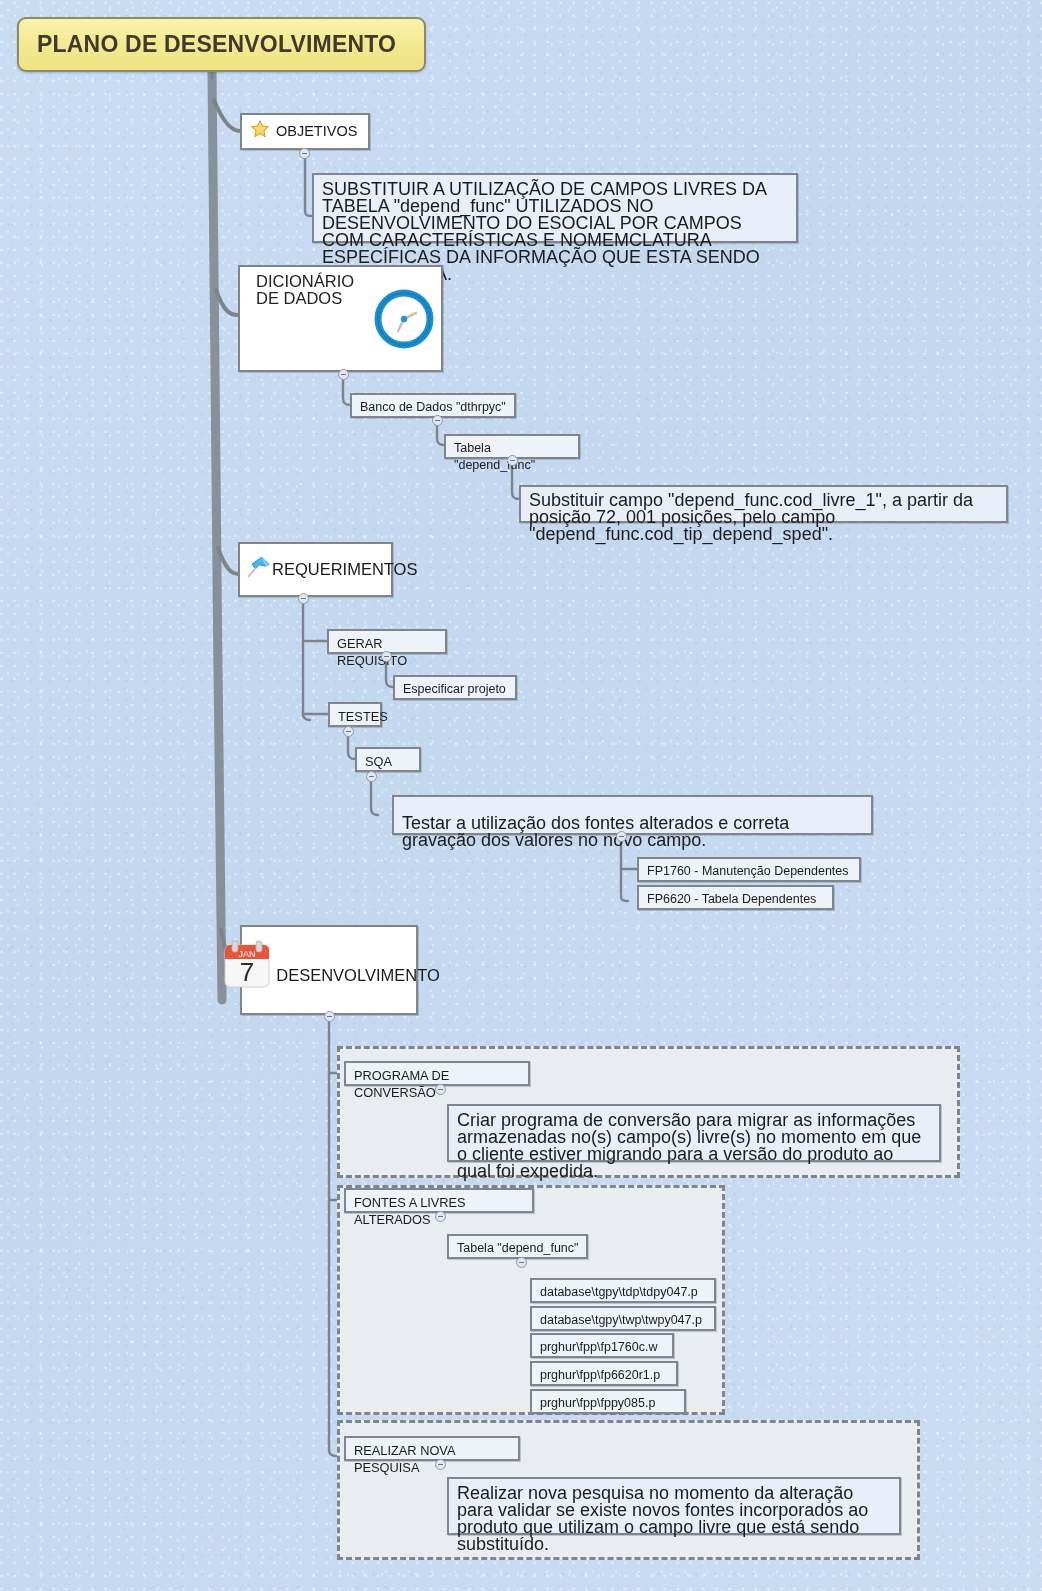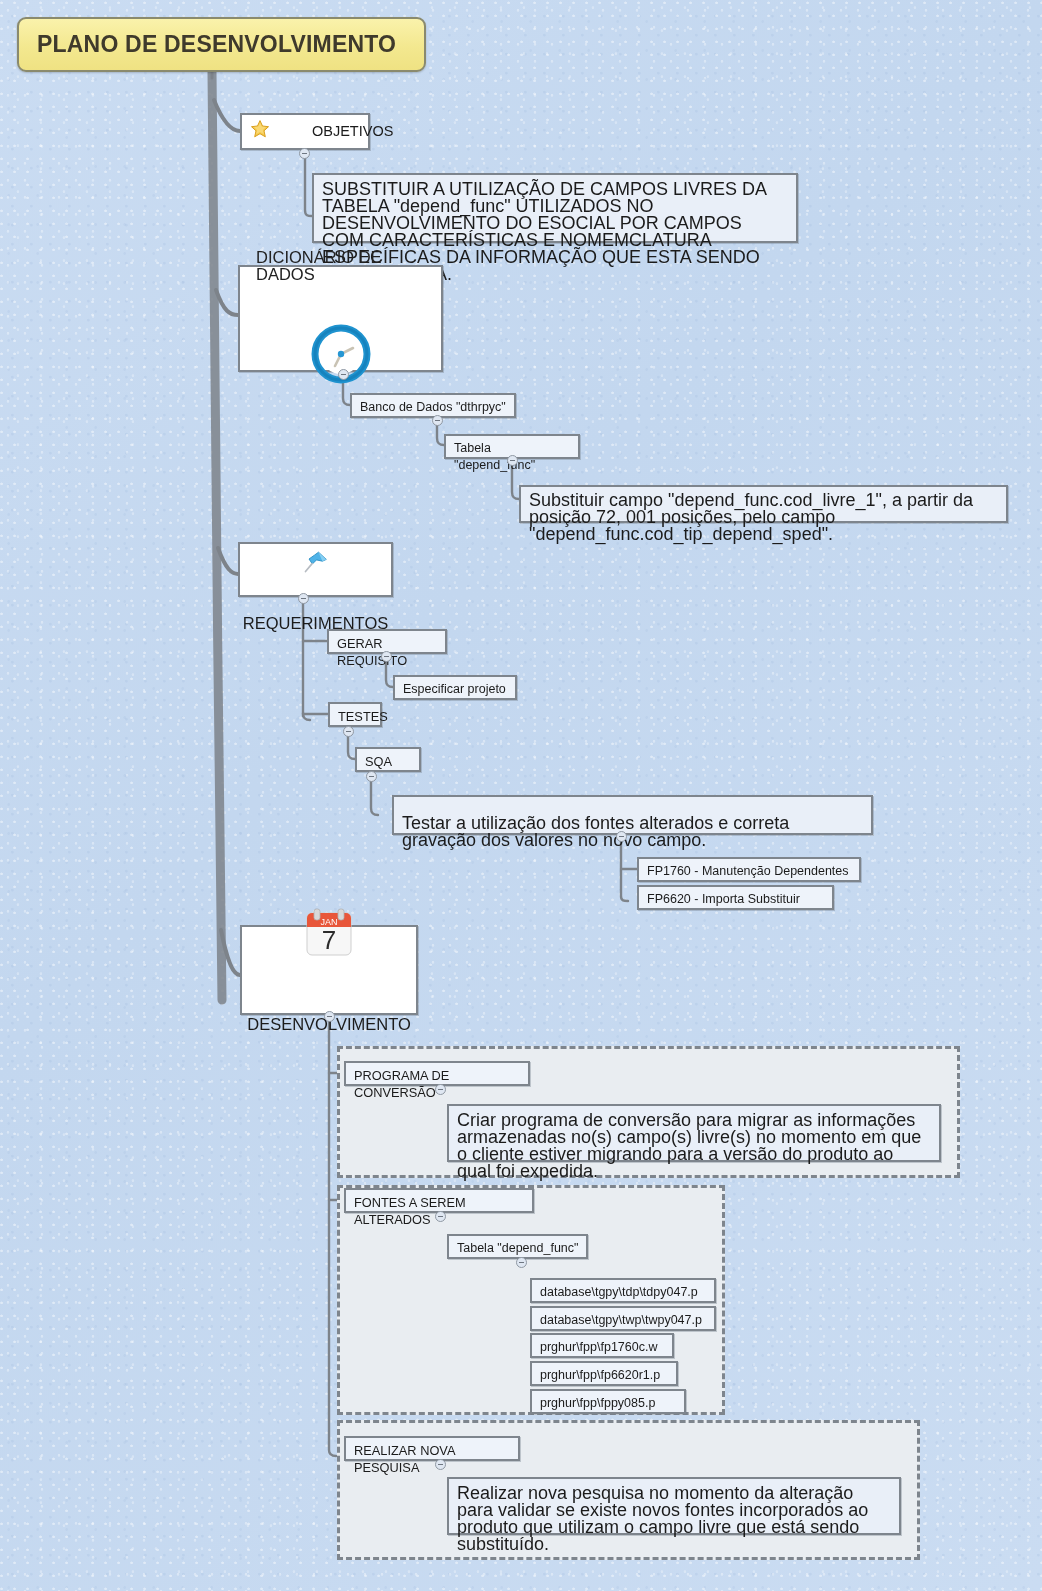--- a/index.html
+++ b/index.html
@@ -40,27 +40,26 @@
   .node{
     position:absolute;
     border:2px solid #7e858d;
     background:#eef3fa;
     box-sizing:border-box;
     color:#1b1b1b;
     font-size:12.5px;
     line-height:17px;
     padding:4px 7px 4px 8px;
     box-shadow:1px 1px 0 rgba(110,120,132,.35);
-    gap:36px;
   }
   .node.white{background:#ffffff;}
   .node.note{background:#e9eff8;font-size:18px;}
   .node.caps{font-size:12.8px;}
   .node.big{
-    display:flex;flex-direction:column;align-items:center;justify-content:center;
+    display:flex;flex-direction:row;align-items:center;justify-content:center;
     font-size:16px;padding:6px;
   }
   .node.big .big-title{font-size:16.5px;color:#222;}
 
   
   .group{
     position:absolute;
     border:3px dashed #7e858d;
     background:#e9edf1;
     box-sizing:border-box;
@@ -202,21 +201,21 @@
 <div class="node caps" style="left:328px;top:702px;width:54px;height:25px;">TESTES</div>
 <div class="handle" style="left:343px;top:726px;"></div>
 
 <div class="node caps" style="left:355px;top:747px;width:66px;height:25px;">SQA</div>
 <div class="handle" style="left:366px;top:771px;"></div>
 
 <div class="node note" style="left:392px;top:795px;width:481px;height:39px;padding:18px 8px;">Testar a utilização dos fontes alterados e correta gravação dos valores no novo campo.</div>
 <div class="handle" style="left:616px;top:831px;"></div>
 
 <div class="node" style="left:637px;top:857px;width:224px;height:25px;">FP1760 - Manutenção Dependentes</div>
-<div class="node" style="left:637px;top:885px;width:197px;height:25px;">FP6620 - Importa Substituir</div>
+<div class="node" style="left:637px;top:885px;width:197px;height:25px;">FP6620 - Tabela Dependentes</div>
 
 <div class="node white big" style="left:240px;top:925px;width:178px;height:90px;">
   <span class="cal-icon">
     <svg width="58" height="52" viewBox="0 0 58 52">
       <rect x="7" y="5" width="44" height="42" rx="5" fill="#f7f7f7" stroke="#cfcfcf" stroke-width="1"></rect>
       <path d="M7 10 a5 5 0 0 1 5 -5 h34 a5 5 0 0 1 5 5 v9 h-44 z" fill="#e8563a"></path>
       <text x="29" y="17" font-family="'Liberation Sans',sans-serif" font-size="9" fill="#ffffff" text-anchor="middle">JAN</text>
       <rect x="14" y="1" width="6" height="11" rx="2.5" fill="#d8d8d8" stroke="#b0b0b0" stroke-width=".8"></rect>
       <rect x="38" y="1" width="6" height="11" rx="2.5" fill="#d8d8d8" stroke="#b0b0b0" stroke-width=".8"></rect>
       <text x="29" y="41" font-family="'Liberation Sans',sans-serif" font-size="26" fill="#2b2b2b" text-anchor="middle">7</text>
@@ -225,21 +224,21 @@
   <span style="font-size:16.5px;margin-top:11px;">DESENVOLVIMENTO</span>
 </div>
 <div class="handle" style="left:324px;top:1011px;"></div>
 
 <div class="group" style="left:337px;top:1046px;width:623px;height:132px;"></div>
 <div class="node caps" style="left:344px;top:1061px;width:186px;height:25px;">PROGRAMA DE CONVERSÃO</div>
 <div class="handle" style="left:435px;top:1084px;"></div>
 <div class="node note" style="left:447px;top:1104px;width:494px;height:58px;padding:6px 8px;">Criar programa de conversão para migrar as informações armazenadas no(s) campo(s) livre(s) no momento em que o cliente estiver migrando para a versão do produto ao qual foi expedida.</div>
 
 <div class="group" style="left:337px;top:1185px;width:388px;height:230px;"></div>
-<div class="node caps" style="left:344px;top:1188px;width:190px;height:25px;">FONTES A SEREM ALTERADOS</div>
+<div class="node caps" style="left:344px;top:1188px;width:190px;height:25px;">FONTES A LIVRES ALTERADOS</div>
 <div class="handle" style="left:435px;top:1211px;"></div>
 <div class="node" style="left:447px;top:1234px;width:141px;height:25px;">Tabela "depend_func"</div>
 <div class="handle" style="left:516px;top:1257px;"></div>
 
 <div class="node" style="left:530px;top:1278px;width:186px;height:25px;">database\tgpy\tdp\tdpy047.p</div>
 <div class="node" style="left:530px;top:1306px;width:186px;height:25px;">database\tgpy\twp\twpy047.p</div>
 <div class="node" style="left:530px;top:1333px;width:144px;height:25px;">prghur\fpp\fp1760c.w</div>
 <div class="node" style="left:530px;top:1361px;width:148px;height:25px;">prghur\fpp\fp6620r1.p</div>
 <div class="node" style="left:530px;top:1389px;width:156px;height:25px;">prghur\fpp\fppy085.p</div>
 

